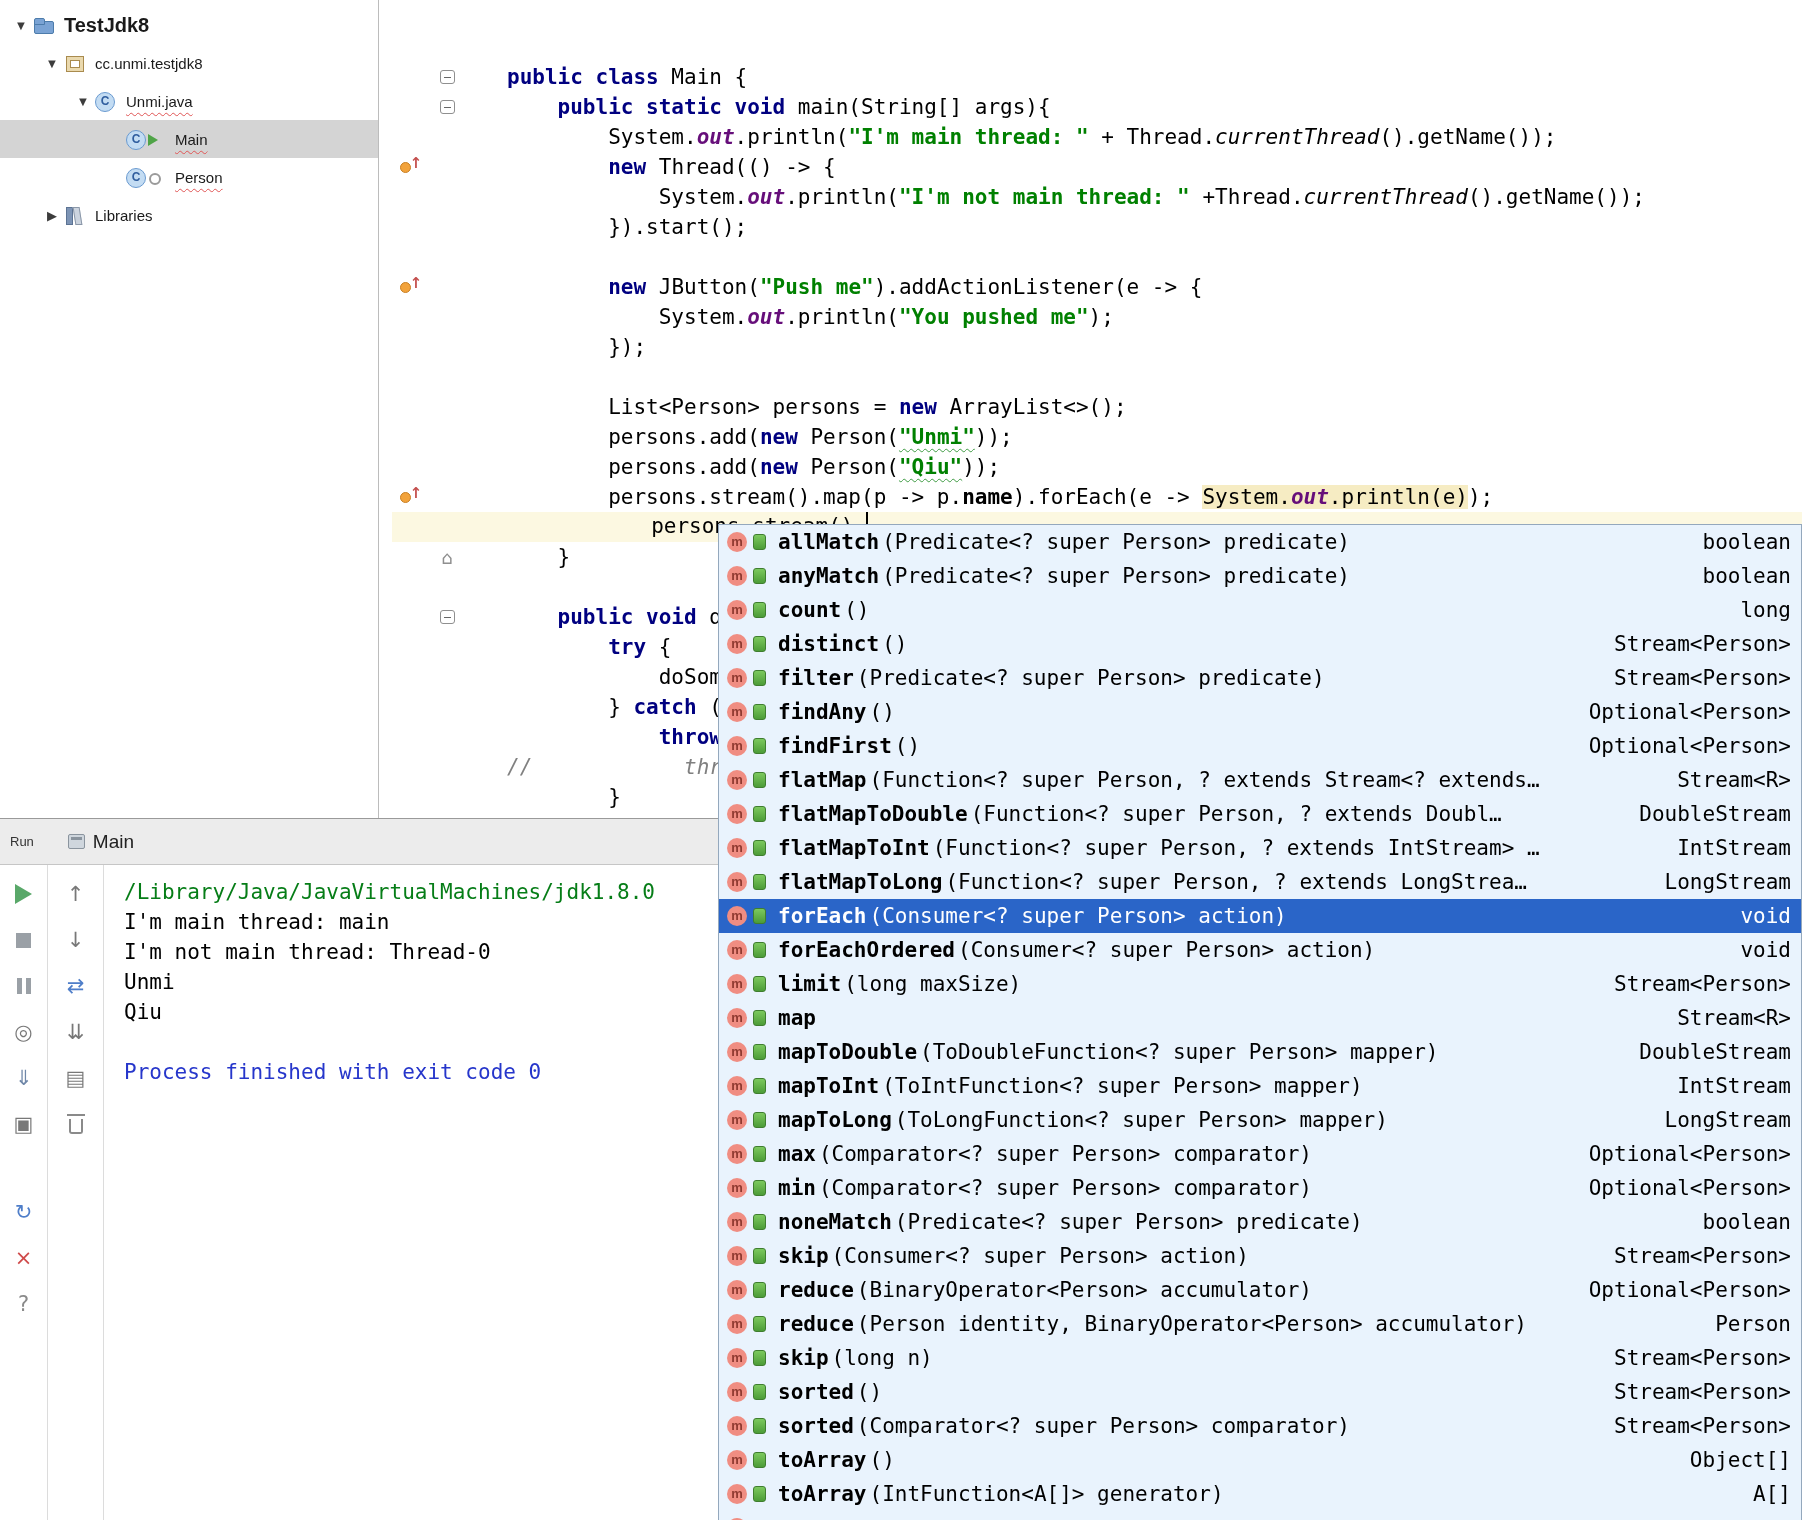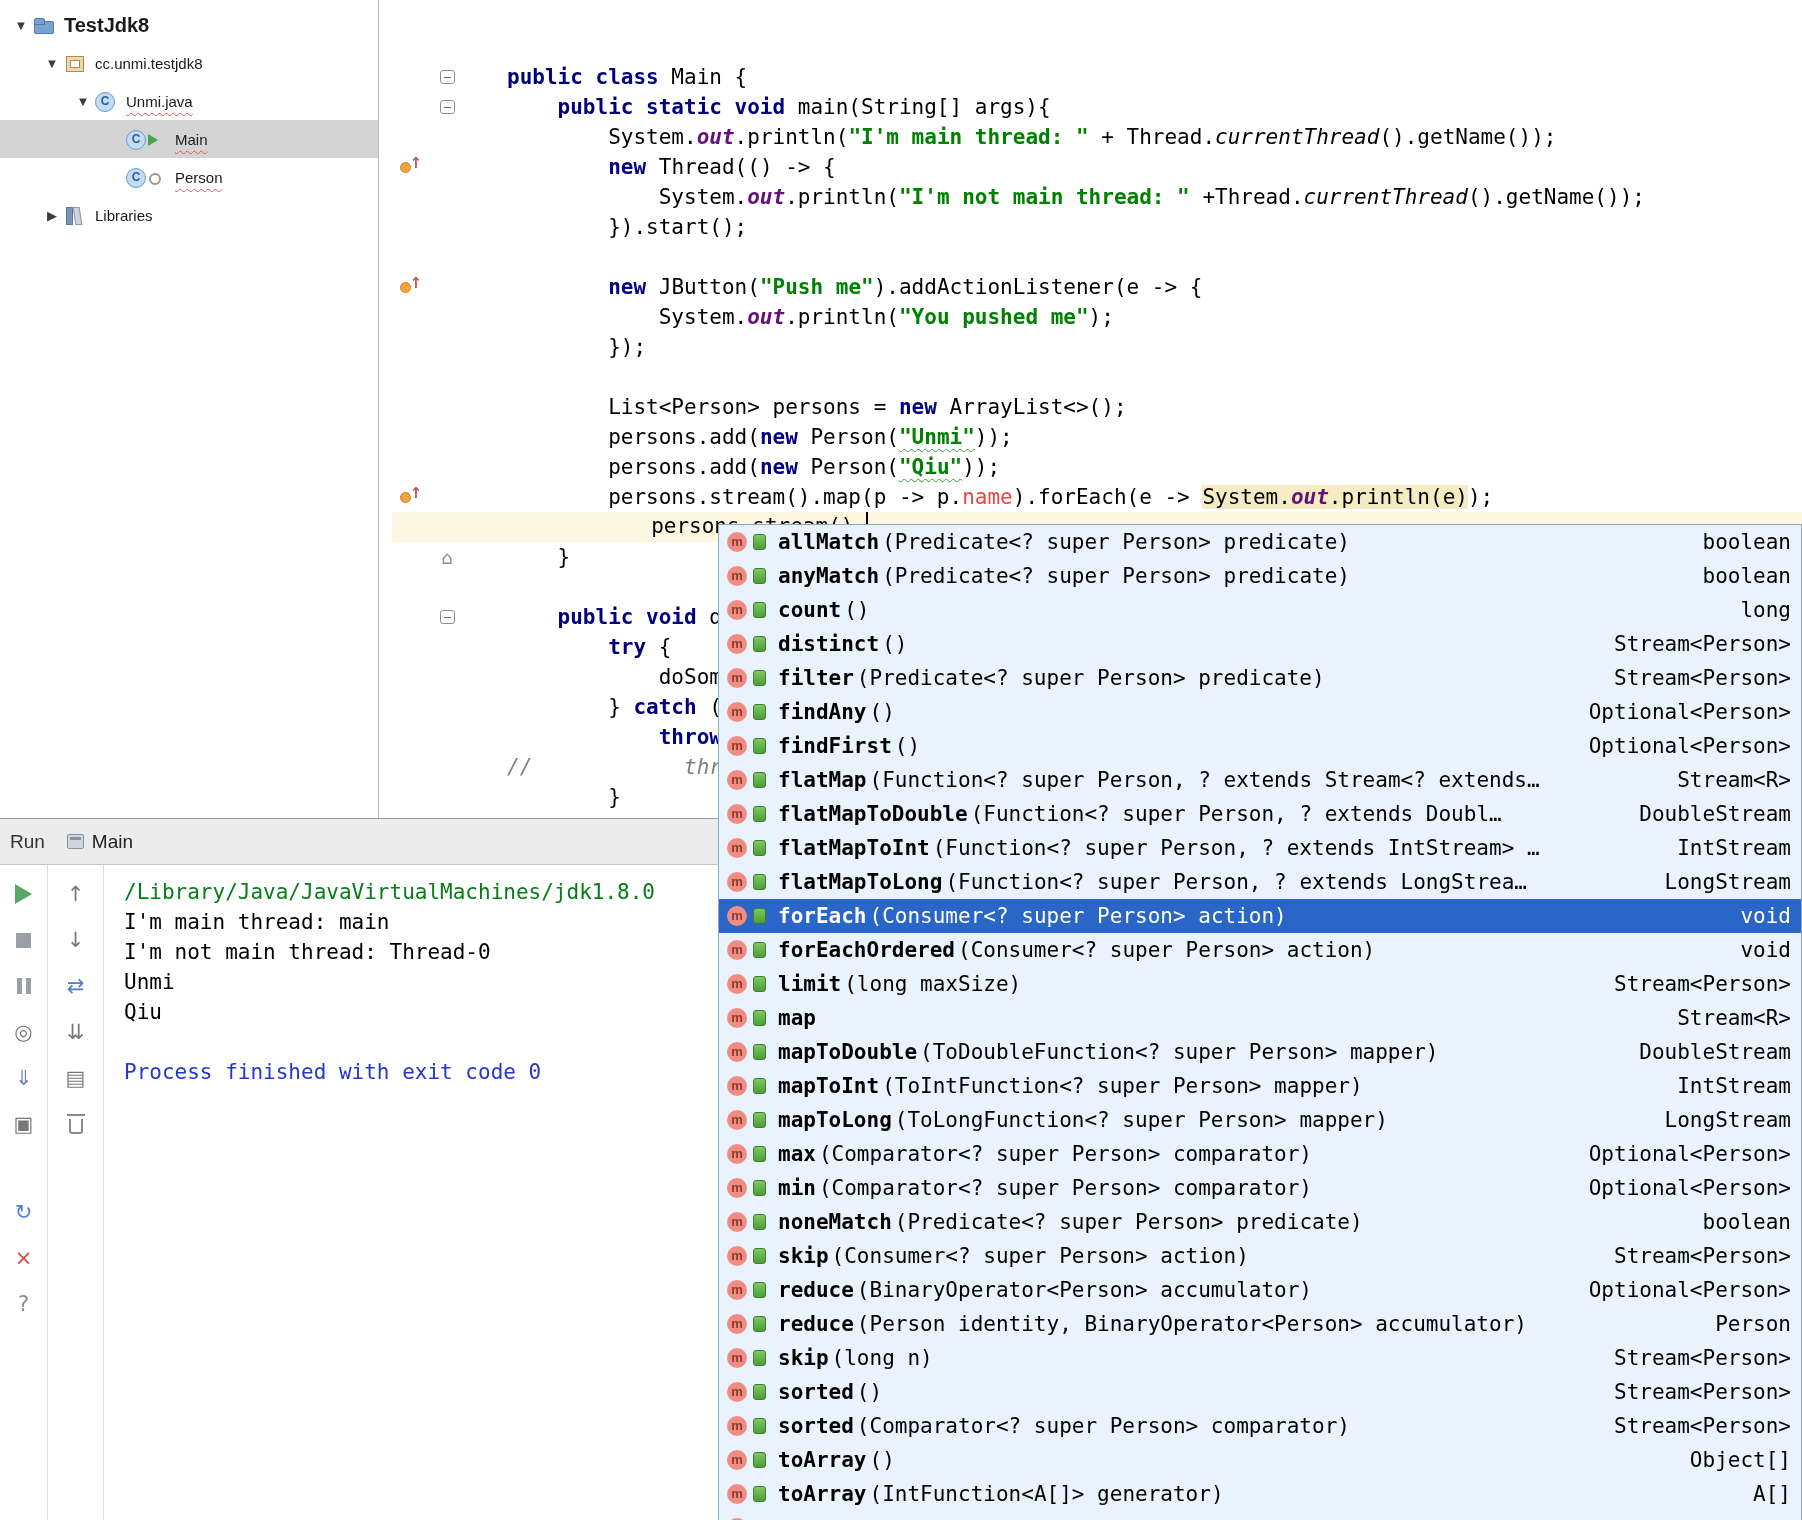--- a/index.html
+++ b/index.html
@@ -49,21 +49,21 @@
   .code-line.current-line { background:#fcf8e1;padding-left:43px; }
   .g-marker { flex:0 0 38px; display:flex; align-items:center; justify-content:center; height:100%; }
   .g-fold { flex:0 0 34px; display:flex; align-items:center; justify-content:center; height:100%; color:#8f8f8f; }
   .code-text { font-family:"DejaVu Sans Mono",monospace; font-size:21px; white-space:pre;
     padding-left:43px; color:#000; }
   .tk-kw { color:#000080; font-weight:bold; }
   .tk-str { color:#008000; font-weight:bold; }
   .tk-cmt { color:#808080; font-style:italic; }
   .tk-sfield { color:#660e7a; font-weight:bold; font-style:italic; }
   .tk-smeth { font-style:italic; }
-  .tk-ifield { color:#ef4444; }
+  .tk-ifield { color:#000000;font-weight:bold; }
   .tk-wavy { text-decoration-line:underline; text-decoration-style:wavy;
     text-decoration-color:#3f9b43; text-decoration-thickness:1px; text-underline-offset:4px; }
   .tk-hl { background:#f6ecc3; }
   .caret { display:inline-block; width:2px; height:26px; background:#000; vertical-align:middle;
     position:relative; top:-2px; }
   .fold-open { width:15px; height:14px; border:1px solid #8f8f8f; border-radius:3px; background:#fff;
     position:relative; }
   .fold-open::after { content:""; position:absolute; left:3px; top:6px; width:7px; height:1px; background:#666; }
   .fold-end { font-size:18px; color:#8f8f8f; font-family:"DejaVu Sans",sans-serif; }
   .lambda-marker { display:flex; align-items:center; }
@@ -83,21 +83,21 @@
     border:1px solid #3f7e2f; border-radius:3px; margin-right:12px; }
   .pop-name { font-weight:bold; white-space:pre; }
   .pop-params { white-space:pre; margin-left:3px; overflow:hidden; }
   .pop-type { margin-left:auto; white-space:pre; padding-left:20px; }
 
   
   #run-panel { position:absolute; left:0; top:818px; width:1802px; height:702px; background:#fff;
     border-top:1px solid #9a9a9a; z-index:5; }
   #run-header { height:46px; background:#ececec; border-bottom:1px solid #c6c6c6; display:flex;
     align-items:center; padding-left:10px; }
-  .run-label { font-size:19px; color:#333; margin-right:12px;text-align:right; }
+  .run-label { font-size:13px; color:#333; margin-right:24px;text-align:right; }
   .main-tab { display:flex; align-items:center; gap:8px; padding:4px 10px; cursor:pointer; }
   .tab-icon { width:17px; height:15px; background:#cfd6dd; border:1px solid #8a949e; border-radius:2px;
     position:relative; }
   .tab-icon::after { content:""; position:absolute; left:2px; top:2px; right:2px; height:3px; background:#8a949e; }
   .main-tab .label { font-size:19px; color:#222; }
   #run-body { display:flex; height:655px; }
   .rtoolbar { display:flex; flex-direction:column; align-items:center; padding-top:16px; gap:20px;
     border-right:1px solid #dcdcdc; }
   .rtoolbar.a { width:48px; }
   .rtoolbar.b { width:56px; }

